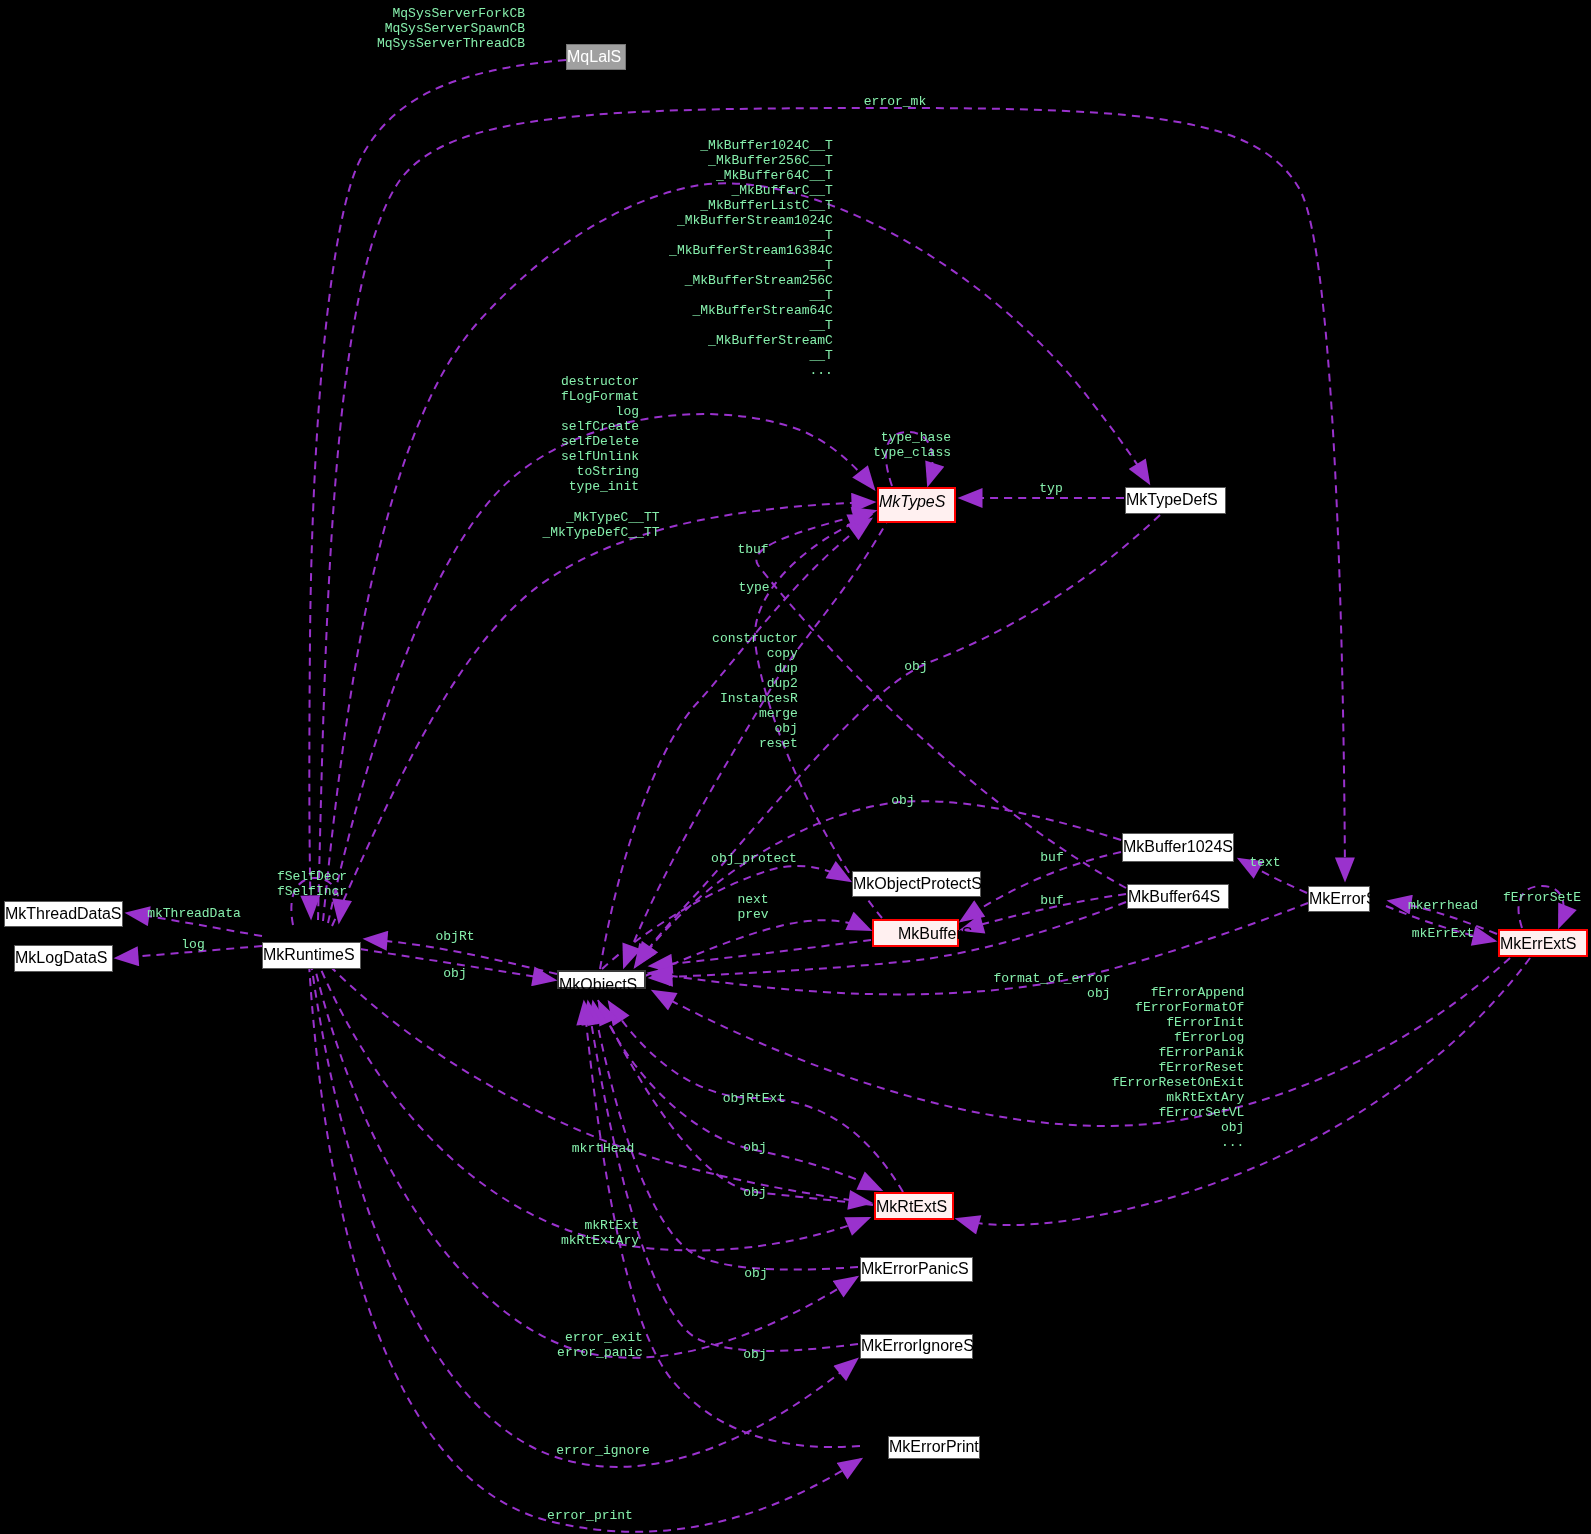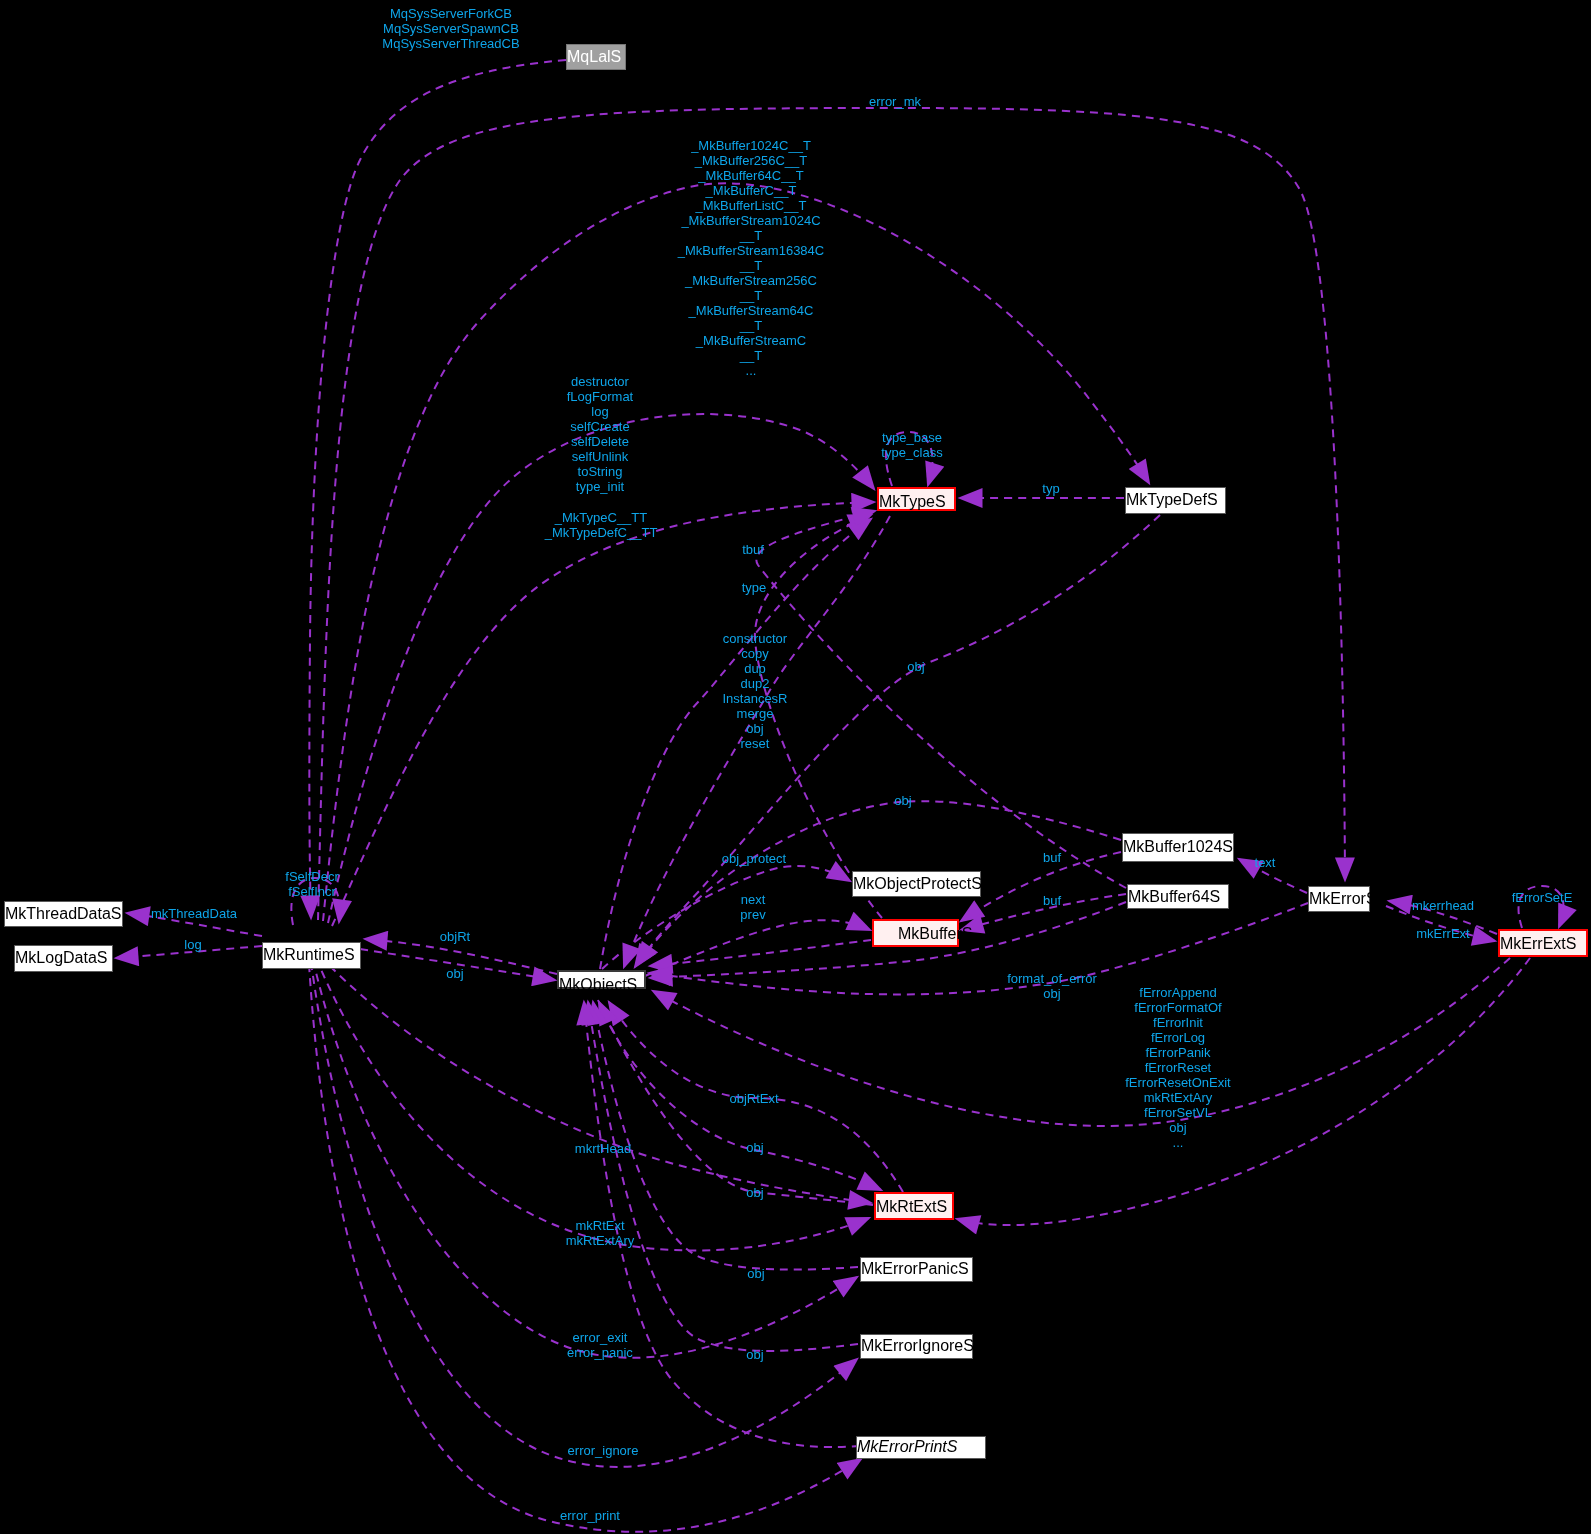--- a/index.html
+++ b/index.html
@@ -4,22 +4,22 @@
 <style>
   html,body{margin:0;padding:0;background:#000;}
   #diagram{position:relative;width:1591px;height:1534px;background:#000;overflow:hidden;
            font-family:"Liberation Sans",sans-serif;}
   #edge-layer{position:absolute;left:0;top:0;width:1591px;height:1534px;}
   .node{position:absolute;box-sizing:border-box;text-align:left;font-size:16px;color:#000;
         background:#fff;border:1.5px solid #5a5a5a;white-space:nowrap;}
   .node.red{border:2px solid #ff0000;background:#fff0f0;}
   .node.gray{background:#a0a0a0;border:1.5px solid #777;color:#fff;}
   .node.bold{border:2px solid #3a3a3a;}
-  .elabel{position:absolute;text-align:center;font-size:13px;line-height:15px;color:#0ea5e9;
-          transform:translateX(-50%);white-space:nowrap;}
+  .elabel{position:absolute;text-align:right;font-size:13px;line-height:15px;color:#86efac;
+          transform:translateX(-50%);white-space:nowrap;font-family:Liberation Mono, monospace;}
 </style>
 </head>
 <body>
 
 <div id="diagram">
   <svg id="edge-layer" viewBox="0 0 1591 1534" width="1591" height="1534" xmlns="http://www.w3.org/2000/svg">
     <defs>
       <marker id="arr" viewBox="0 0 10 8" refX="9" refY="4" markerWidth="13" markerHeight="10" orient="auto">
         <path d="M0 0 L10 4 L0 8 z" fill="#9a32cd"></path>
       </marker>
@@ -64,36 +64,36 @@
         <path d="M313 960 C360 1160 460 1310 570 1348 C670 1382 790 1320 857 1277" fill="none" stroke="#9a32cd" stroke-width="2" stroke-dasharray="8,6" marker-end="url(#arr)"></path>
         <path d="M858 1344 C795 1352 738 1356 700 1340 C645 1316 606 1120 588 1002" fill="none" stroke="#9a32cd" stroke-width="2" stroke-dasharray="8,6" marker-end="url(#arr)"></path>
         <path d="M311 962 C345 1210 430 1410 550 1455 C665 1498 790 1415 857 1359" fill="none" stroke="#9a32cd" stroke-width="2" stroke-dasharray="8,6" marker-end="url(#arr)"></path>
         <path d="M860 1446 C780 1452 715 1432 672 1380 C625 1322 600 1160 584 1002" fill="none" stroke="#9a32cd" stroke-width="2" stroke-dasharray="8,6" marker-end="url(#arr)"></path>
         <path d="M309 964 C328 1260 400 1480 545 1520 C690 1558 805 1495 861 1459" fill="none" stroke="#9a32cd" stroke-width="2" stroke-dasharray="8,6" marker-end="url(#arr)"></path>
         <path d="M1530 958 C1440 1080 1280 1180 1100 1215 C1040 1227 990 1228 957 1219" fill="none" stroke="#9a32cd" stroke-width="2" stroke-dasharray="8,6" marker-end="url(#arr)"></path>
       </g>
   </svg>
   <div id="node-layer">
       <div class="node gray" style="left: 566px; top: 44px; width: 60px; height: 26px; line-height: 23px;">MqLalS</div>
-      <div class="node red" style="left: 877px; top: 487px; width: 79px; height: 24px; line-height: 25px;">MkTypeS</div>
+      <div class="node red" style="left: 877px; top: 487px; width: 79px; height: 36px; line-height: 25px; font-style: italic;">MkTypeS</div>
       <div class="node white" style="left: 1125px; top: 487px; width: 101px; height: 27px; line-height: 24px;">MkTypeDefS</div>
       <div class="node white" style="left: 4px; top: 901px; width: 119px; height: 26px; line-height: 23px;">MkThreadDataS</div>
       <div class="node white" style="left: 262px; top: 942px; width: 99px; height: 27px; line-height: 24px;">MkRuntimeS</div>
       <div class="node white" style="left: 14px; top: 945px; width: 99px; height: 27px; line-height: 24px;">MkLogDataS</div>
       <div class="node white bold" style="left: 557px; top: 970px; width: 89px; height: 19px; line-height: 25px;">MkObjectS</div>
       <div class="node white" style="left: 852px; top: 871px; width: 129px; height: 26px; line-height: 23px;">MkObjectProtectS</div>
       <div class="node red" style="left: 872px; top: 919px; width: 87px; height: 28px; line-height: 25px; padding-left: 24px;">MkBufferS</div>
       <div class="node white" style="left: 1122px; top: 833px; width: 112px; height: 29px; line-height: 26px;">MkBuffer1024S</div>
       <div class="node white" style="left: 1127px; top: 884px; width: 102px; height: 25px; line-height: 24px;">MkBuffer64S</div>
       <div class="node white" style="left: 1308px; top: 886px; width: 62px; height: 26px; line-height: 23px;">MkErrorS</div>
       <div class="node red" style="left: 1498px; top: 929px; width: 90px; height: 28px; line-height: 25px;">MkErrExtS</div>
       <div class="node red" style="left: 874px; top: 1192px; width: 80px; height: 28px; line-height: 25px;">MkRtExtS</div>
       <div class="node white" style="left: 860px; top: 1257px; width: 113px; height: 25px; line-height: 22px;">MkErrorPanicS</div>
       <div class="node white" style="left: 860px; top: 1334px; width: 113px; height: 25px; line-height: 22px;">MkErrorIgnoreS</div>
-      <div class="node white" style="left: 856px; top: 1436px; width: 130px; height: 23px; line-height: 20px; font-style: italic;">MkErrorPrintS</div>
+      <div class="node white" style="left: 888px; top: 1436px; width: 92px; height: 23px; line-height: 20px;">MkErrorPrintS</div>
     </div>
   <div id="label-layer">
       <div class="elabel" style="left: 451px; top: 6px;">
         <div>MqSysServerForkCB</div>
         <div>MqSysServerSpawnCB</div>
         <div>MqSysServerThreadCB</div>
       </div>
       <div class="elabel" style="left: 895px; top: 94px;">
         <div>error_mk</div>
       </div>

